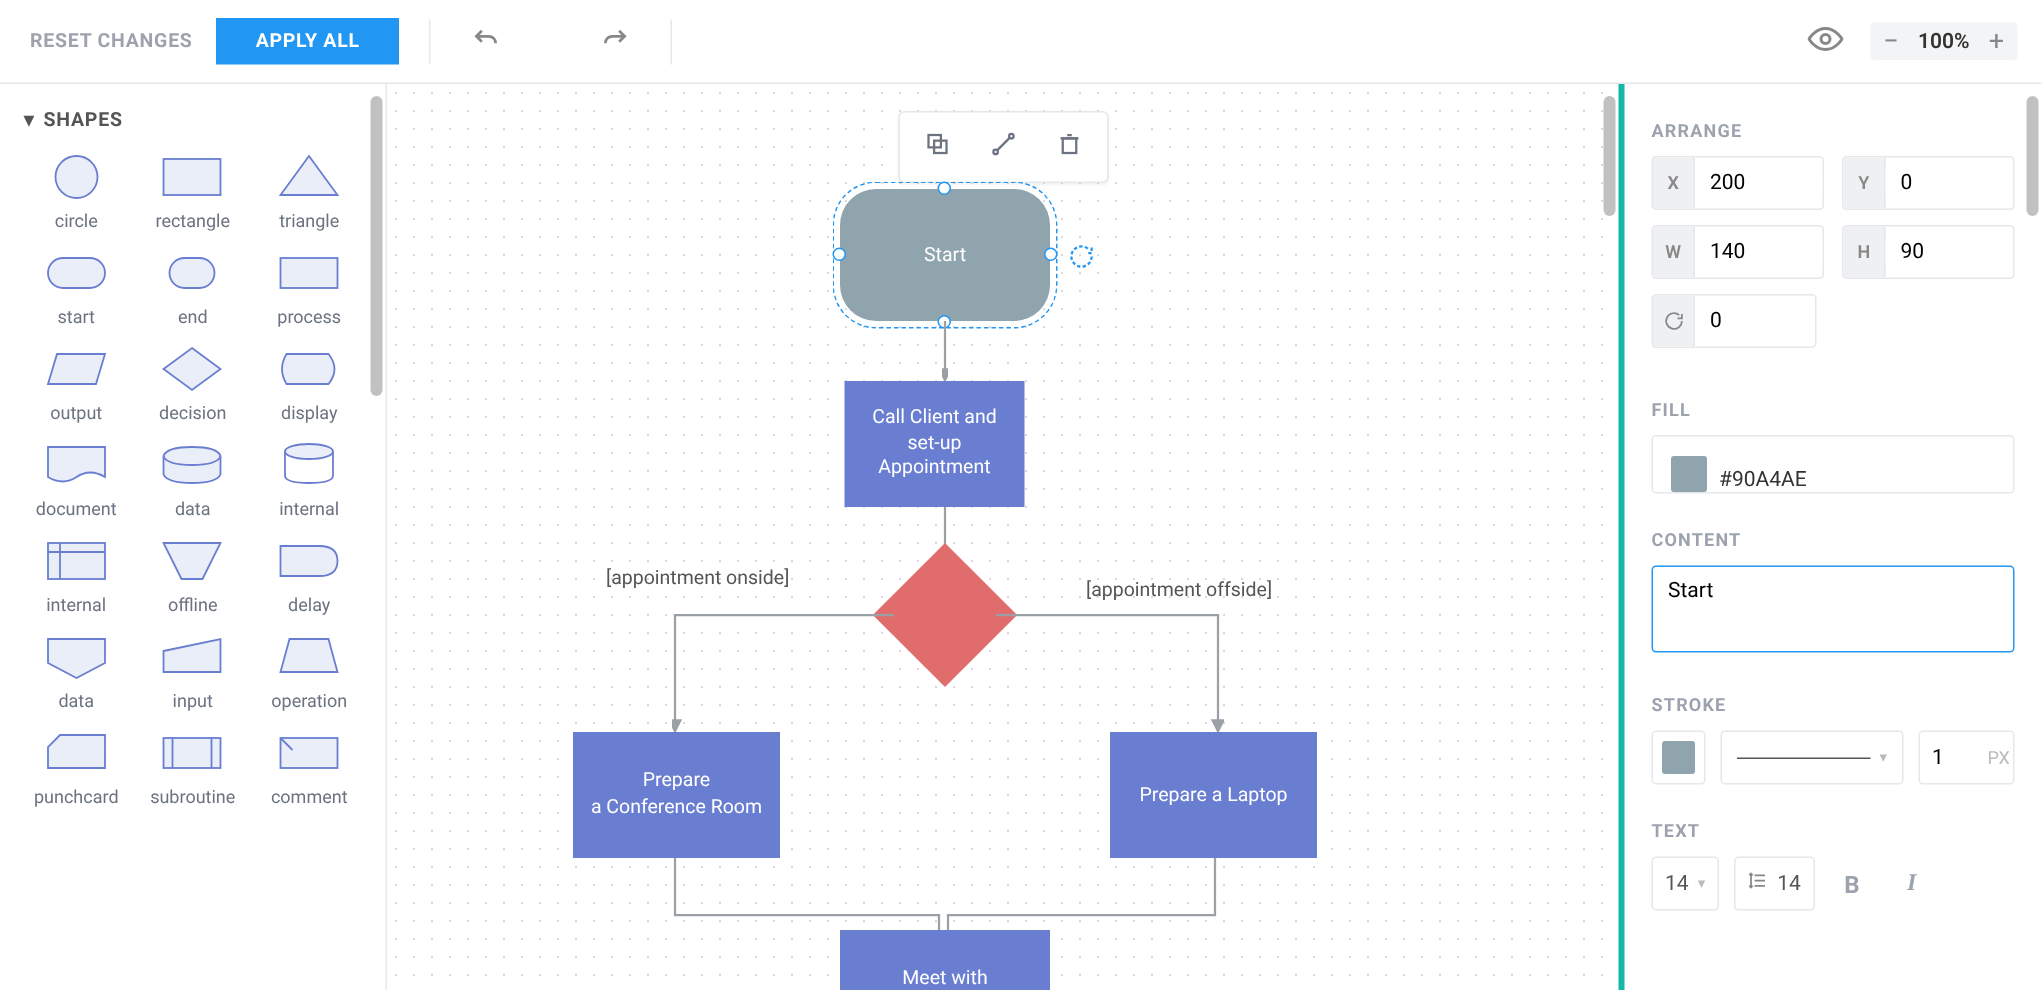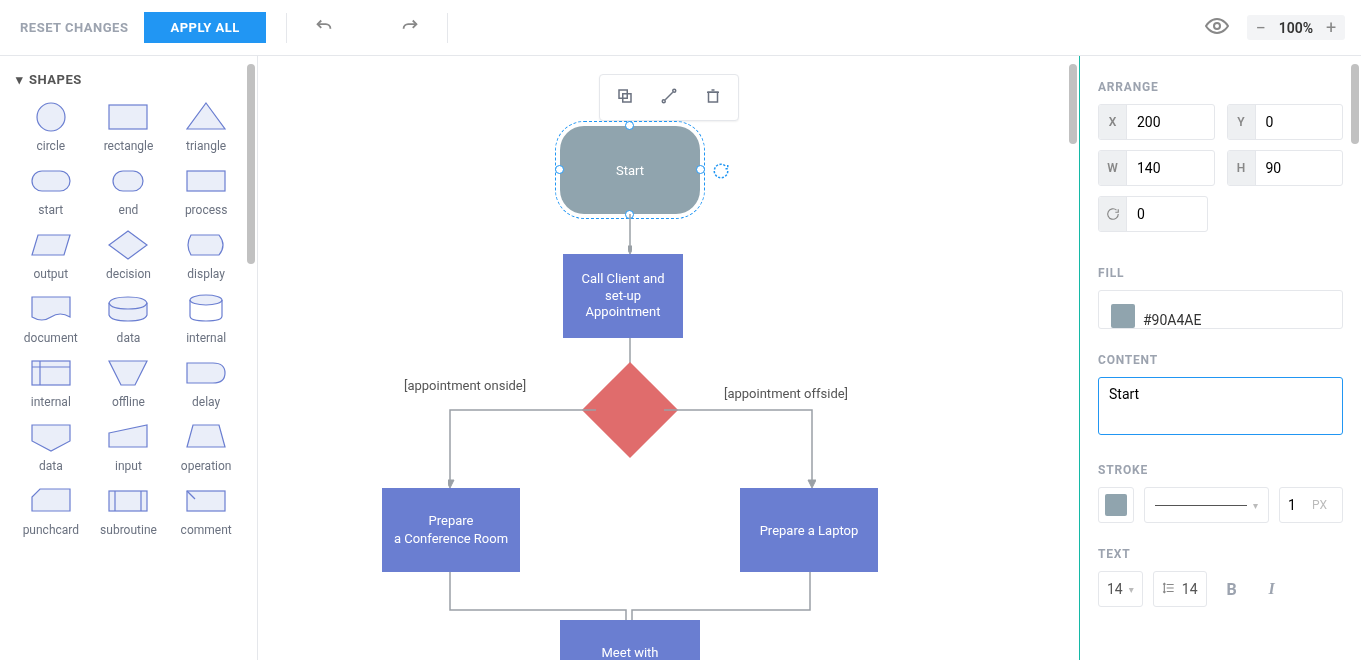--- a/index.html
+++ b/index.html
@@ -34,36 +34,36 @@
 .node{position:absolute;display:flex;align-items:center;justify-content:center;text-align:center;font-size:13px;color:#fff;padding:8px}
 .node-start{background:#90a4ae;border-radius:24px}
 .node-rect{background:#6a7ed1}
 .node-diamond{background:#e06c6c;transform:rotate(45deg)}
 .sel{outline:1px dashed #2196f3;outline-offset:4px}
 .handle{position:absolute;width:9px;height:9px;background:#fff;border:1px solid #2196f3;border-radius:50%}
 .edge{position:absolute;stroke:#9aa0a6;fill:none}
 .elabel{position:absolute;font-size:13px;color:#555}
 .rotate-handle{position:absolute;color:#2196f3}
 
-.right{width:282px;border-left:1px solid #14b8a6;overflow-y:auto;padding:0 18px 31px;position:relative}
+.right{width:282px;border-left:4px solid #14b8a6;overflow-y:auto;padding:0 18px 31px;position:relative}
 .right-scroll{position:absolute;right:2px;top:8px;width:8px;height:80px;background:#c1c1c1;border-radius:4px}
 .r-sec{font-size:12px;font-weight:700;letter-spacing:0.8px;color:#9ca3af;margin:24px 0 10px}
 .row2{display:flex;gap:12px}
 .field{flex:1;display:flex;align-items:center;border:1px solid #e5e7eb;border-radius:3px;height:36px;margin-bottom:10px;overflow:hidden}
 .field .tag{width:28px;height:100%;background:#eef0f2;color:#888;font-size:12px;font-weight:600;display:flex;align-items:center;justify-content:center;border-right:1px solid #e5e7eb}
 .field input{border:none;outline:none;flex:1;padding:0 10px;font-size:14px;width:100%}
 .swatch{width:24px;height:24px;border-radius:2px;margin:0 8px}
 .color-field{display:flex;align-items:flex-end;border:1px solid #e5e7eb;border-radius:3px;height:39px;padding:0 4px;cursor:pointer}
 .content-field{width:100%;height:58px;border:1px solid #2196f3;border-radius:3px;padding:8px 10px;font-size:14px;outline:none;resize:none}
 .stroke-row{display:flex;gap:10px;align-items:center}
 .stroke-sw{width:36px;height:36px;border:1px solid #e5e7eb;border-radius:3px;display:flex;align-items:center;justify-content:center;cursor:pointer}
 .stroke-style{flex:1;height:36px;border:1px solid #e5e7eb;border-radius:3px;display:flex;align-items:center;justify-content:space-between;padding:0 10px;cursor:pointer}
 .stroke-width{width:64px;height:36px;border:1px solid #e5e7eb;border-radius:3px;display:flex;align-items:center;padding:0 8px}
 .stroke-width input{width:24px;border:none;outline:none;font-size:14px}
-.stroke-width .px{font-size:12px;color:#bbb;margin-left:0}
+.stroke-width .px{font-size:12px;color:#bbb;margin-left:13px}
 .text-row{display:flex;gap:10px;align-items:flex-start}
 .text-sel{height:36px;border:1px solid #e5e7eb;border-radius:3px;display:flex;align-items:center;padding:0 8px;font-size:14px;color:#555;cursor:pointer}
 .caret{margin-left:6px;color:#bbb;font-size:10px}
 .fmt-btn{width:30px;height:36px;display:flex;align-items:center;justify-content:center;font-weight:700;color:#9ca3af;font-size:16px;cursor:pointer}
 .fmt-btn.it{font-style:italic;font-family:Georgia,serif}
 </style>
 </head>
 <body>
 
 <div class="toolbar">

